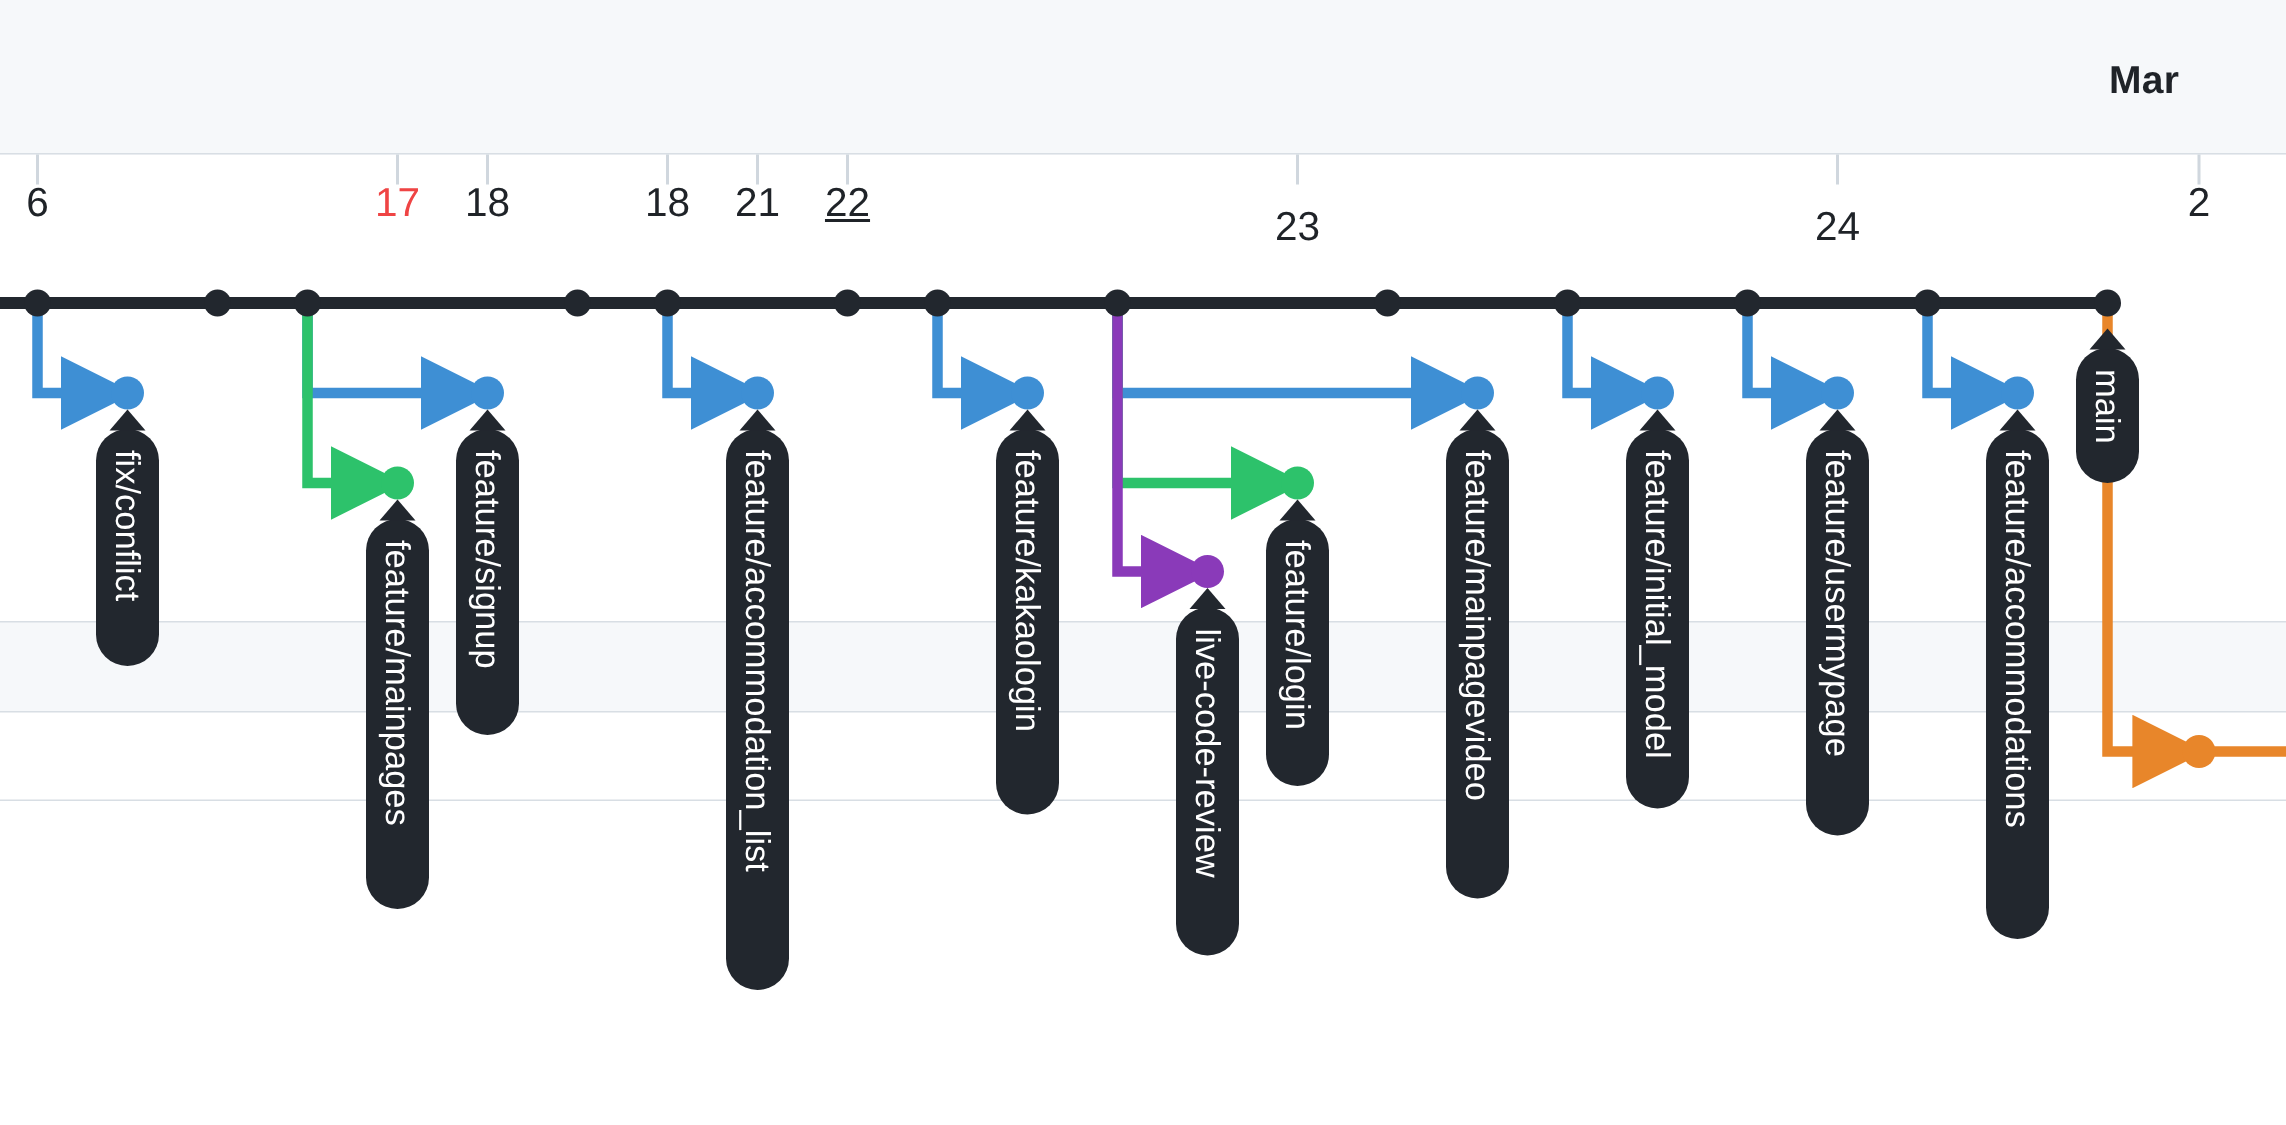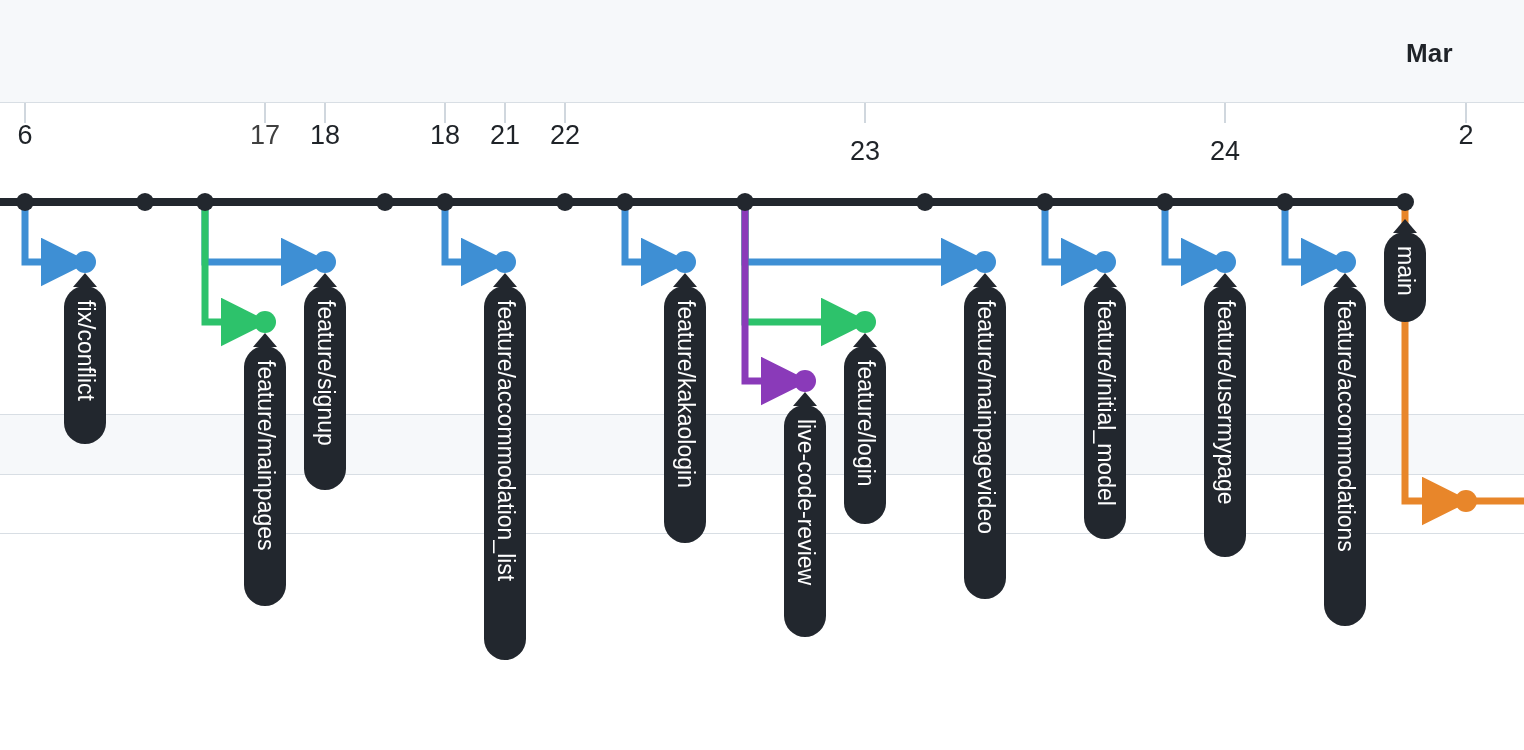--- a/index.html
+++ b/index.html
@@ -118,29 +118,29 @@
   <div id="lanes">
       <div class="bandfill" style="top: 414px; height: 60px;"></div>
       <div class="gridline" style="top: 414px; background: rgb(216, 222, 228);"></div>
       <div class="gridline" style="top: 474px; background: rgb(216, 222, 228);"></div>
       <div class="gridline" style="top: 533px; background: rgb(216, 222, 228);"></div>
     </div>
   <div id="ticks">
       <div class="day-tick" style="left: 24px; background: rgb(208, 215, 222);"></div>
       <div class="day-label" style="left: 25px; color: rgb(31, 35, 40);">6</div>
       <div class="day-tick" style="left: 264px; background: rgb(208, 215, 222);"></div>
-      <div class="day-label" style="left: 265px; color: #404040;">17</div>
+      <div class="day-label" style="left: 265px; color: #ef4444;">17</div>
       <div class="day-tick" style="left: 324px; background: rgb(208, 215, 222);"></div>
       <div class="day-label" style="left: 325px; color: rgb(31, 35, 40);">18</div>
       <div class="day-tick" style="left: 444px; background: rgb(208, 215, 222);"></div>
       <div class="day-label" style="left: 445px; color: rgb(31, 35, 40);">18</div>
       <div class="day-tick" style="left: 504px; background: rgb(208, 215, 222);"></div>
       <div class="day-label" style="left: 505px; color: rgb(31, 35, 40);">21</div>
       <div class="day-tick" style="left: 564px; background: rgb(208, 215, 222);"></div>
-      <div class="day-label" style="left: 565px; color: rgb(31, 35, 40);">22</div>
+      <div class="day-label" style="left: 565px; color: rgb(31, 35, 40); text-decoration: underline;">22</div>
       <div class="day-tick" style="left: 864px; background: rgb(208, 215, 222);"></div>
       <div class="day-label" style="left: 865px; color: rgb(31, 35, 40); margin-top: 16px;">23</div>
       <div class="day-tick" style="left: 1224px; background: rgb(208, 215, 222);"></div>
       <div class="day-label" style="left: 1225px; color: rgb(31, 35, 40); margin-top: 16px;">24</div>
       <div class="day-tick" style="left: 1465px; background: rgb(208, 215, 222);"></div>
       <div class="day-label" style="left: 1466px; color: rgb(31, 35, 40);">2</div>
     </div>
   <div id="months">
       <div class="month-label" style="left: 1406px; top: 38px;">Mar</div>
     </div>

